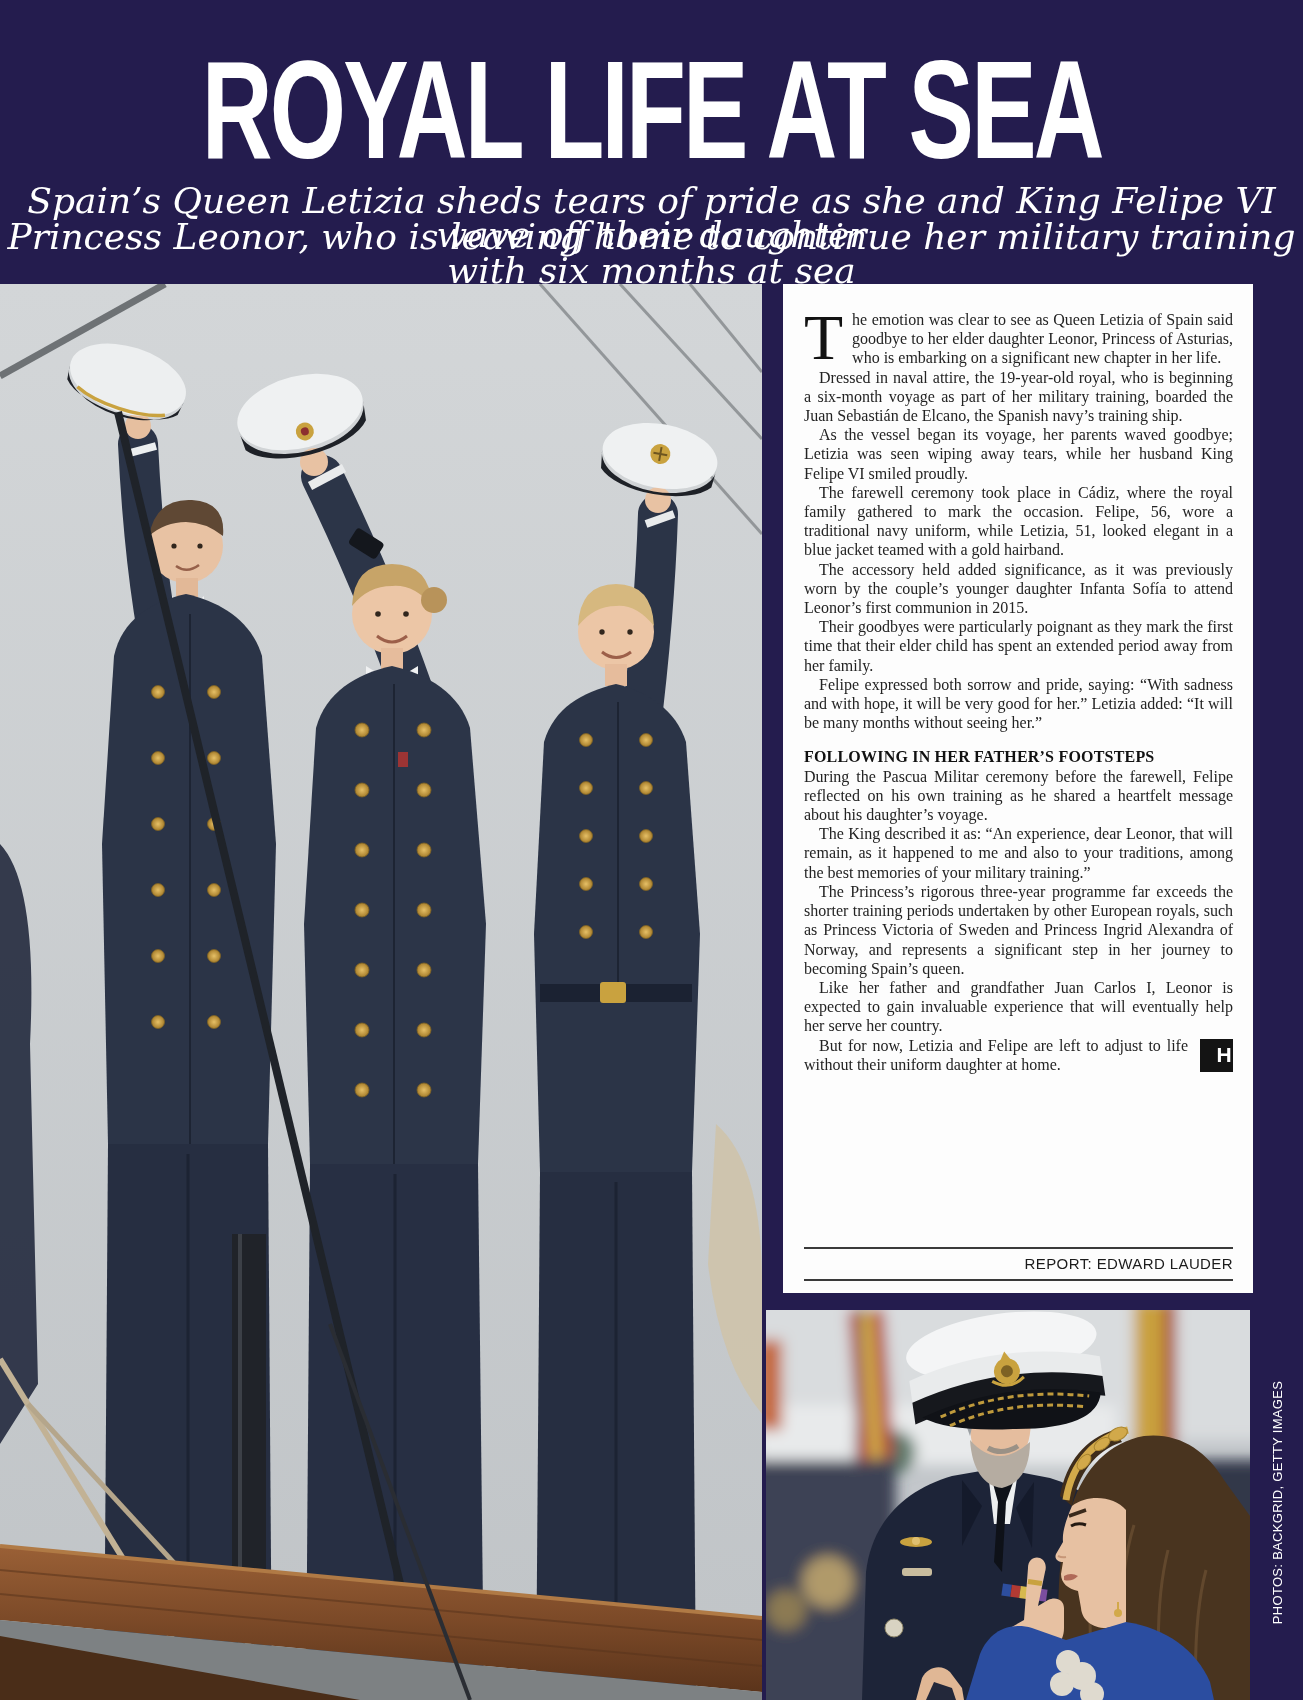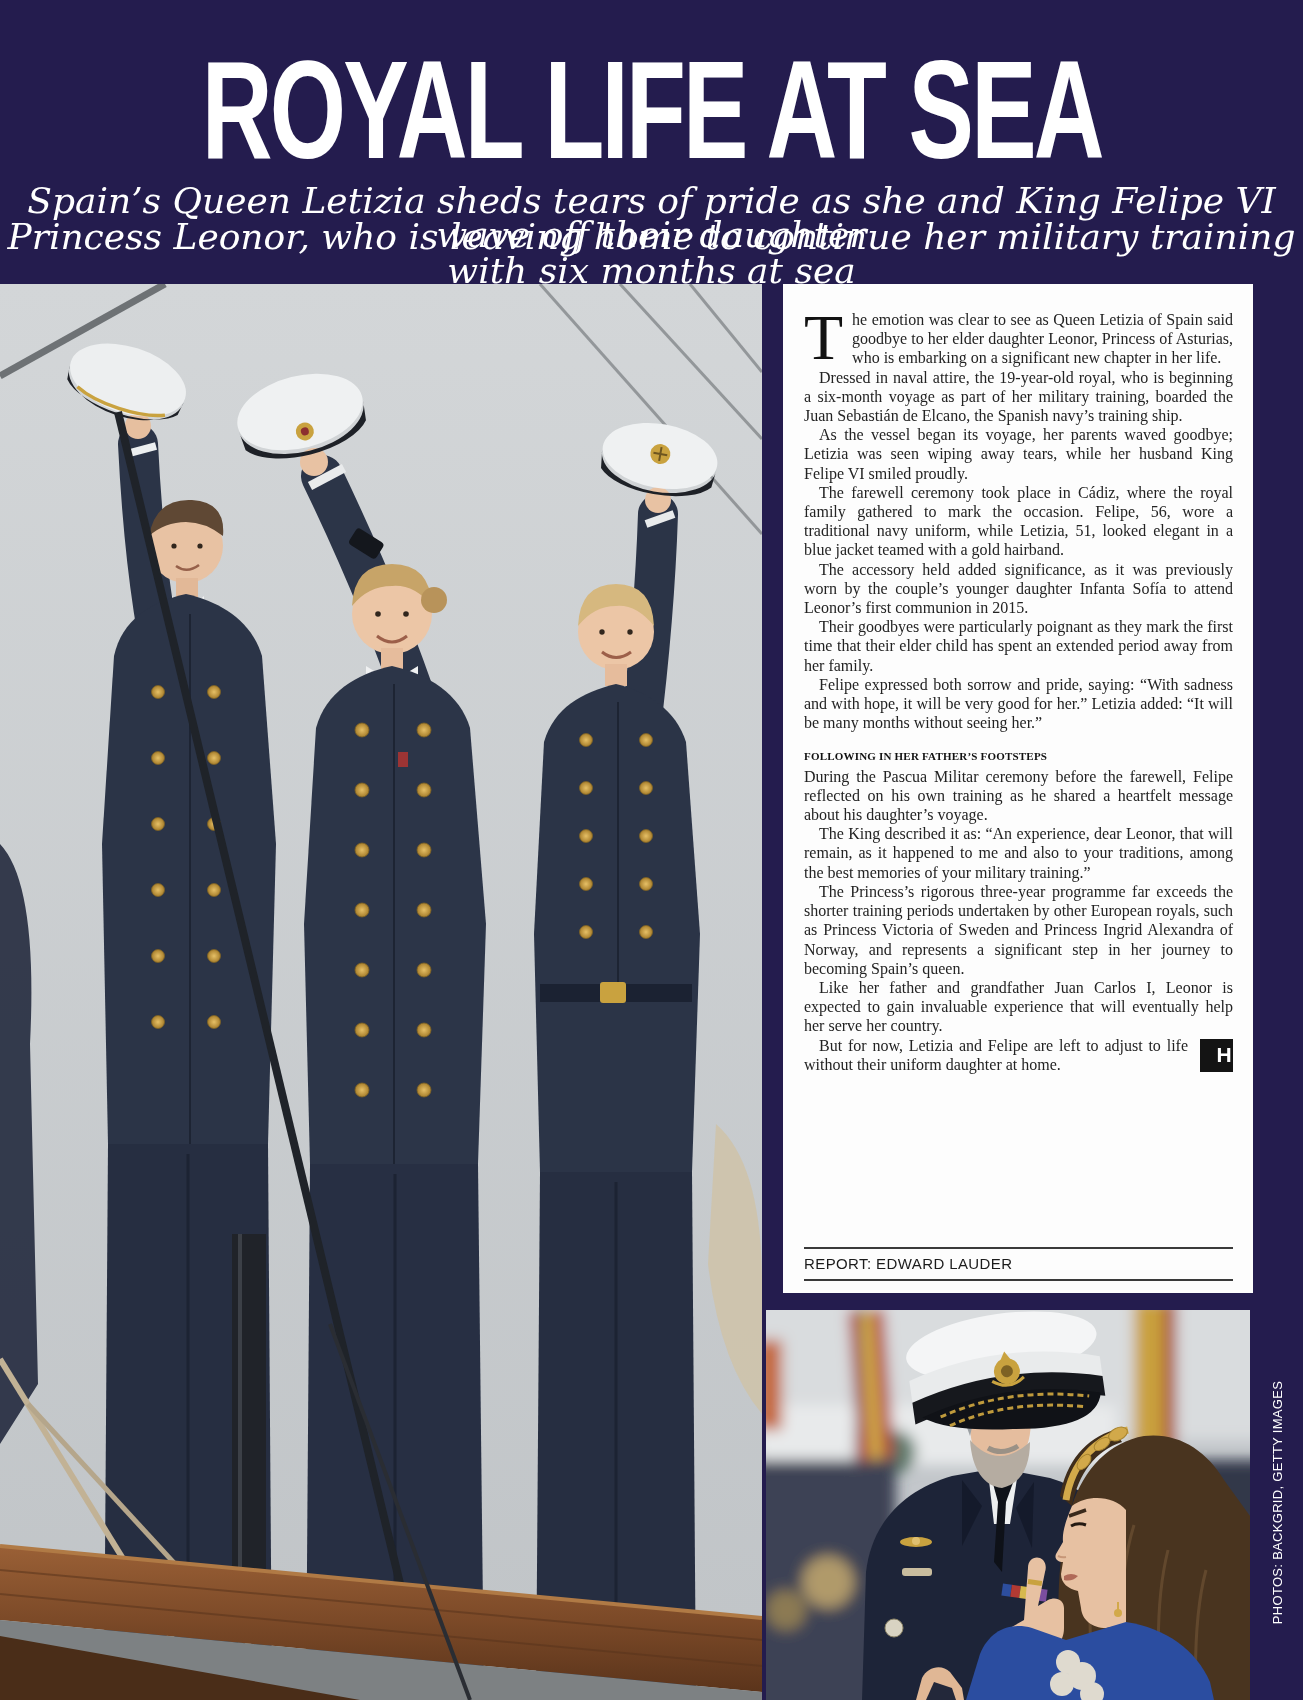--- a/index.html
+++ b/index.html
@@ -34,33 +34,33 @@
   .para{
     margin:0;font-size:16px;line-height:19.2px;color:#232323;
     text-align:justify;font-family:"Liberation Serif",serif;
   }
   .para.ind{text-indent:15px;}
   .dropcap{
     float:left;font-size:64px;line-height:50px;padding:3px 9px 0 0;
     color:#121212;font-family:"Liberation Serif",serif;
   }
   .subhead{
-    margin:15px 0 0 0;font-size:11px;line-height:19.2px;font-weight:bold;
+    margin:15px 0 0 0;font-size:16px;line-height:19.2px;font-weight:bold;
     color:#111;font-family:"Liberation Serif",serif;letter-spacing:0.2px;
   }
   .hmark{
     float:right;width:33px;height:33px;background:#141414;color:#ffffff;
     display:flex;align-items:center;justify-content:center;
     font-family:"Liberation Sans",sans-serif;font-weight:bold;font-size:21px;
     margin:3px 0 2px 12px;
   }
   .report-strip{
     position:absolute;left:21px;right:20px;bottom:12px;
     border-top:2px solid #3a3a3a;border-bottom:2px solid #3a3a3a;
-    text-align:left;padding:6px 0 7px 0;
+    text-align:right;padding:6px 0 7px 0;
     font-family:"Liberation Sans",sans-serif;font-size:15px;color:#1c1c1c;
     letter-spacing:0.4px;
   }
   
   .credit-box{
     position:absolute;left:1252px;top:1390px;width:51px;height:225px;
     display:flex;align-items:center;justify-content:center;
   }
   .credit-box span{
     transform:rotate(-90deg);white-space:nowrap;color:#ffffff;

